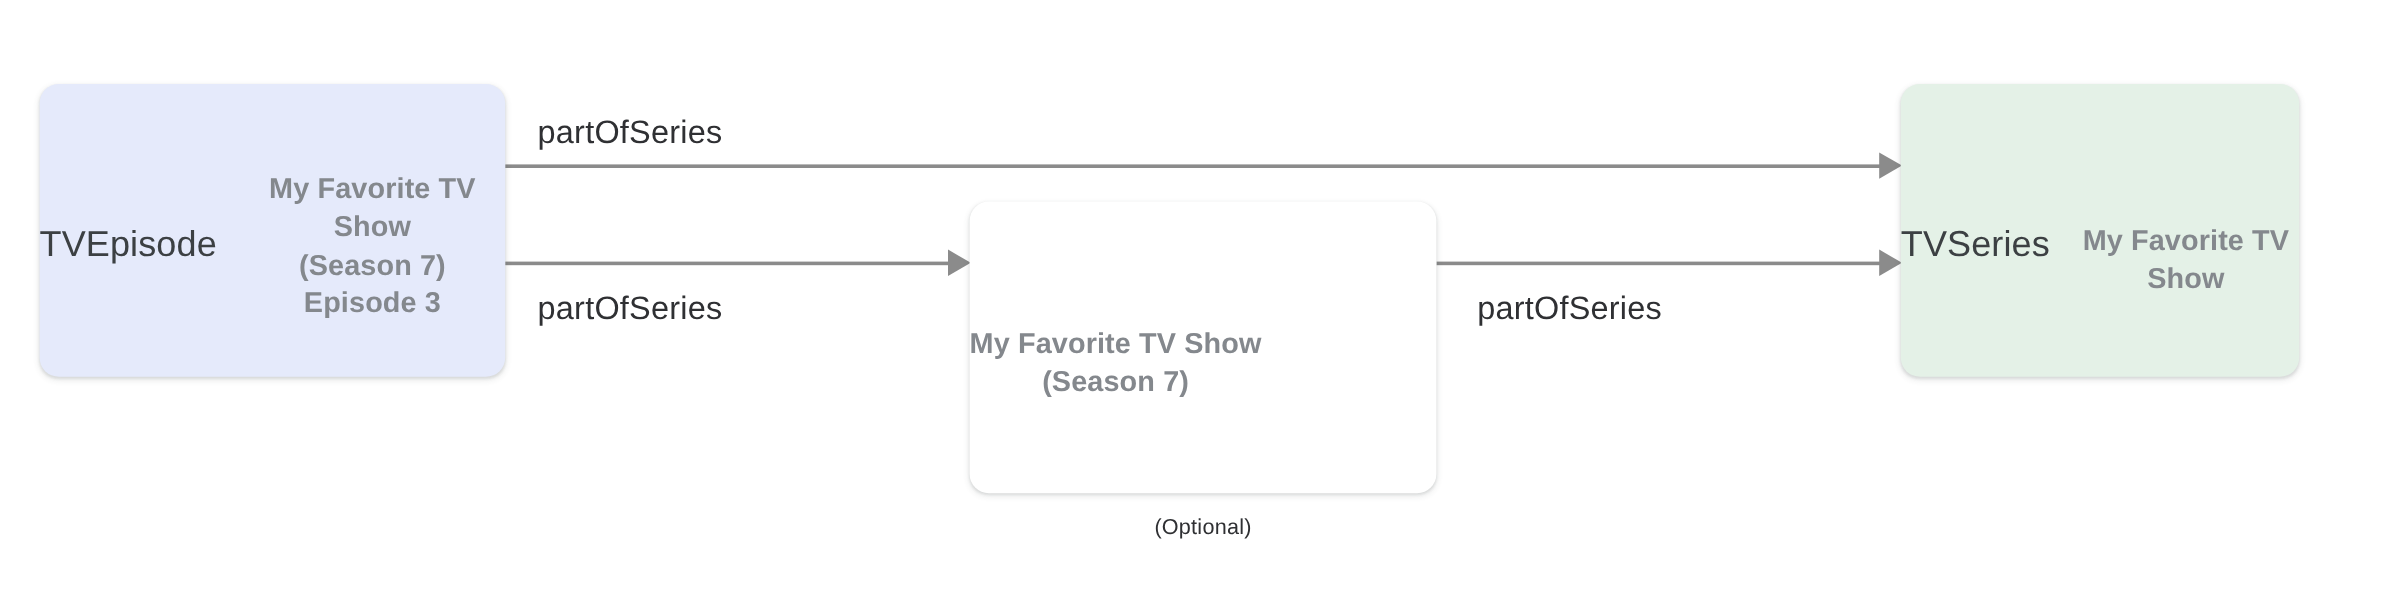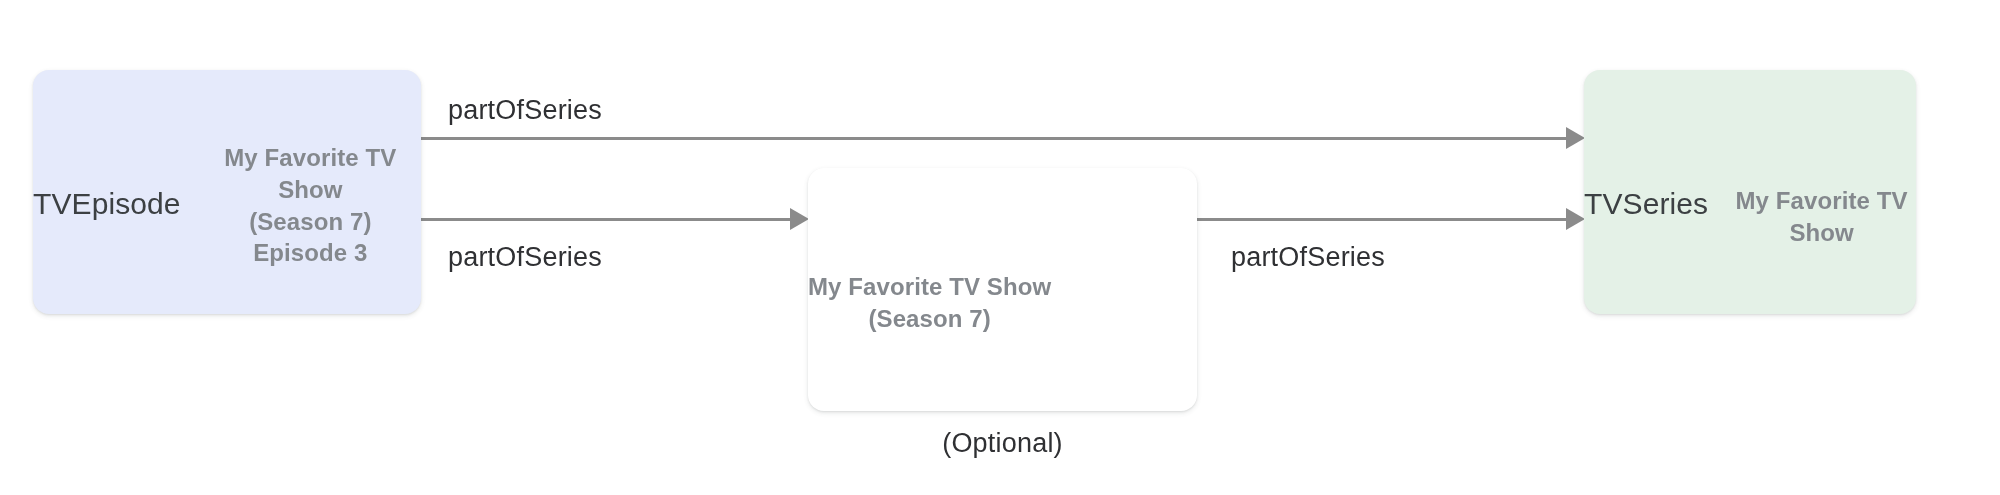--- a/index.html
+++ b/index.html
@@ -122,21 +122,21 @@
     line-height: 1;
   }
   #label-part-of-series-1 { left: 448px;  top: 97px;  }
   #label-part-of-season   { left: 448px;  top: 244px; }
   #label-part-of-series-2 { left: 1231px; top: 244px; }
 
   
   .annotation {
     position: absolute;
     color: #2f3033;
-    font-size: 27px;
+    font-size: 18px;
     font-weight: 400;
     letter-spacing: 0.2px;
     white-space: nowrap;
     line-height: 1;
     text-align: center;
   }
   #annotation-optional {
     left: 808px;
     top: 430px;
     width: 389px;

